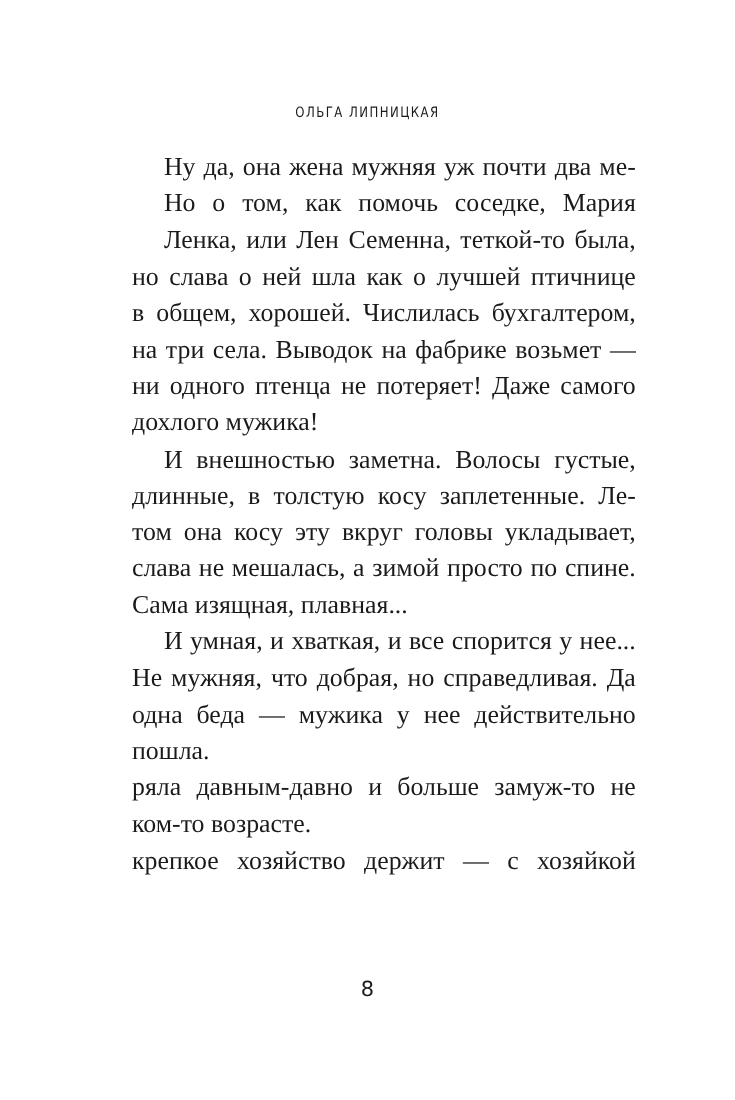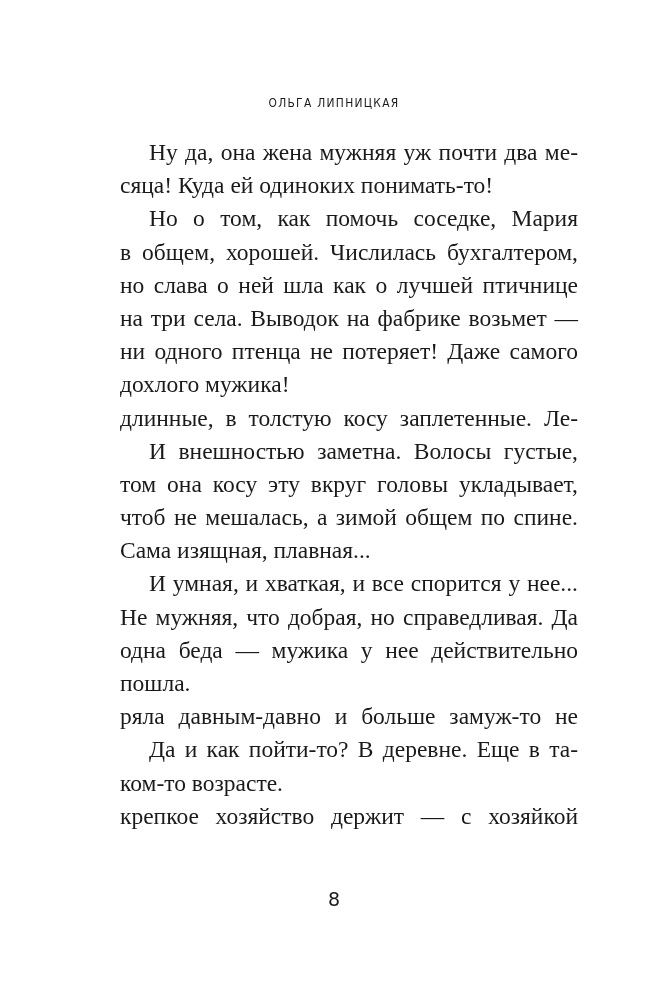--- a/index.html
+++ b/index.html
@@ -26,36 +26,35 @@
   }
 </style>
 </head>
 <body>
 
 <div class="page">
   <div class="running-head">ОЛЬГА ЛИПНИЦКАЯ</div>
 
   <div class="body-text" id="body-text">
       <span class="line indent">Ну да, она жена мужняя уж почти два ме-</span>
-      <span class="line last">сяца! Куда ей одиноких понимать-то!</span>
       <span class="line indent">Но о том, как помочь соседке, Мария</span>
+      <span class="line indent">Ленка, или Лен Семенна, теткой-то была,</span>
+      <span class="line">но слава о ней шла как о лучшей птичнице</span>
       <span class="line">в общем, хорошей. Числилась бухгалтером,</span>
-      <span class="line">но слава о ней шла как о лучшей птичнице</span>
       <span class="line">на три села. Выводок на фабрике возьмет —</span>
       <span class="line">ни одного птенца не потеряет! Даже самого</span>
       <span class="line last">дохлого мужика!</span>
+      <span class="line indent">И внешностью заметна. Волосы густые,</span>
       <span class="line">длинные, в толстую косу заплетенные. Ле-</span>
-      <span class="line indent">И внешностью заметна. Волосы густые,</span>
       <span class="line">том она косу эту вкруг головы укладывает,</span>
-      <span class="line">чтоб не мешалась, а зимой общем по спине.</span>
+      <span class="line">слава не мешалась, а зимой просто по спине.</span>
       <span class="line last">Сама изящная, плавная...</span>
       <span class="line indent">И умная, и хваткая, и все спорится у нее...</span>
       <span class="line">Не мужняя, что добрая, но справедливая. Да</span>
       <span class="line">одна беда — мужика у нее действительно</span>
       <span class="line last">пошла.</span>
       <span class="line">ряла давным-давно и больше замуж-то не</span>
-      <span class="line indent">Да и как пойти-то? В деревне. Еще в та-</span>
       <span class="line last">ком-то возрасте.</span>
       <span class="line">крепкое хозяйство держит — с хозяйкой</span>
     </div>
 
   <div class="page-number">8</div>
 </div>
 
 </body></html>

